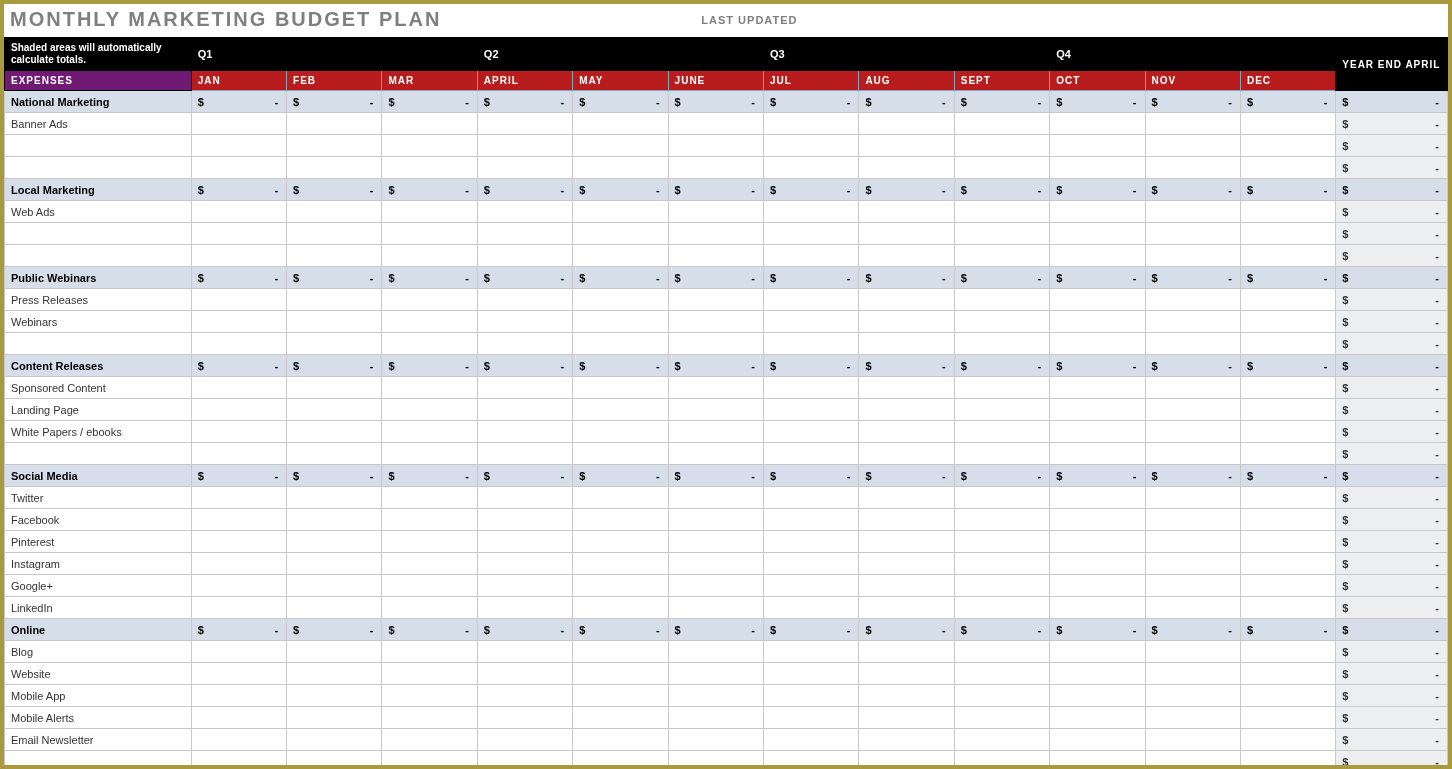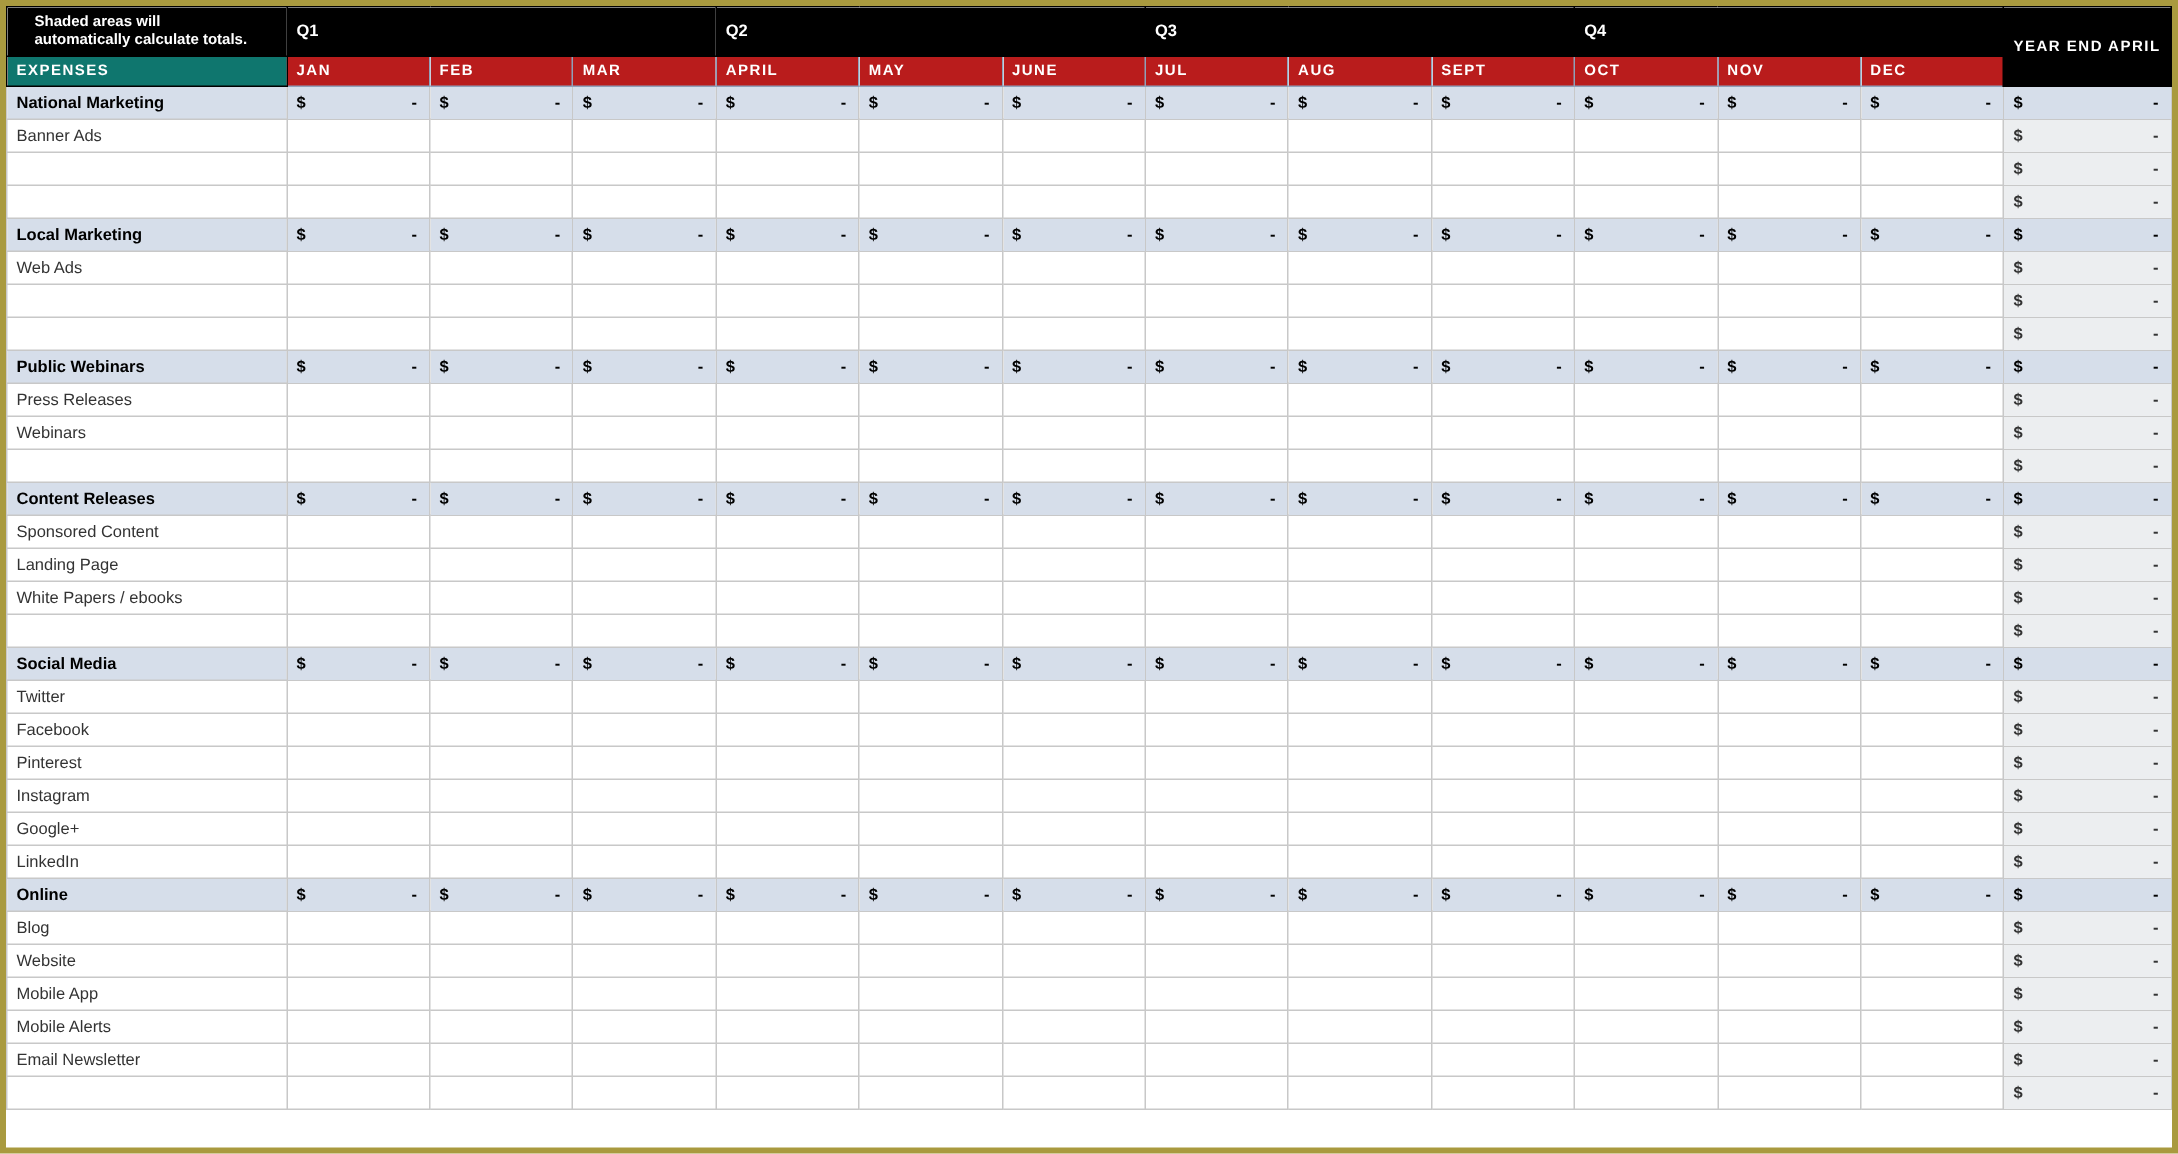--- a/index.html
+++ b/index.html
@@ -59,21 +59,21 @@
     border-color:#000;
     font-weight:700;
     text-align:left;
   }
   .black-row th.note {
     font-size:10px;
     font-weight:600;
     line-height:12px;
     white-space:normal;
     height:30px;
-    padding:4px 18px;
+    padding:4px 6px;
   }
   
   .month-row th {
     background:#b91c1c;
     color:#fff;
     border-color:#8fa0b9;
     font-weight:700;
     font-size:10px;
     letter-spacing:1px;
     text-align:left;
@@ -122,20 +122,24 @@
   .money .val {
     padding-right:2px;
   }
   
   .cat-row.online td { font-weight:700; }
 </style>
 </head>
 <body>
 
 <div class="frame">
+  <div class="topbar">
+    <div class="title">MONTHLY MARKETING BUDGET PLAN</div>
+    <div class="last-updated">LAST UPDATED</div>
+  </div>
 
   <table>
     <colgroup>
       <col class="label-col">
       <col class="month-col">
         <col class="month-col">
         <col class="month-col">
       <col class="month-col">
         <col class="month-col">
         <col class="month-col">
@@ -150,21 +154,21 @@
     <thead>
       <tr class="black-row">
         <th class="note" rowspan="1">Shaded areas will automatically calculate totals.</th>
         <th colspan="3">Q1</th>
         <th colspan="3">Q2</th>
         <th colspan="3">Q3</th>
         <th colspan="3">Q4</th>
         <th class="total-head" rowspan="2">YEAR END APRIL</th>
       </tr>
       <tr class="month-row">
-        <th style="background:#0f766e;border-color:#000">EXPENSES</th>
+        <th style="background:#701a75;border-color:#000">EXPENSES</th>
         <th>JAN</th>
         <th>FEB</th>
         <th>MAR</th>
         <th>APRIL</th>
         <th>MAY</th>
         <th>JUNE</th>
         <th>JUL</th>
         <th>AUG</th>
         <th>SEPT</th>
         <th>OCT</th>

